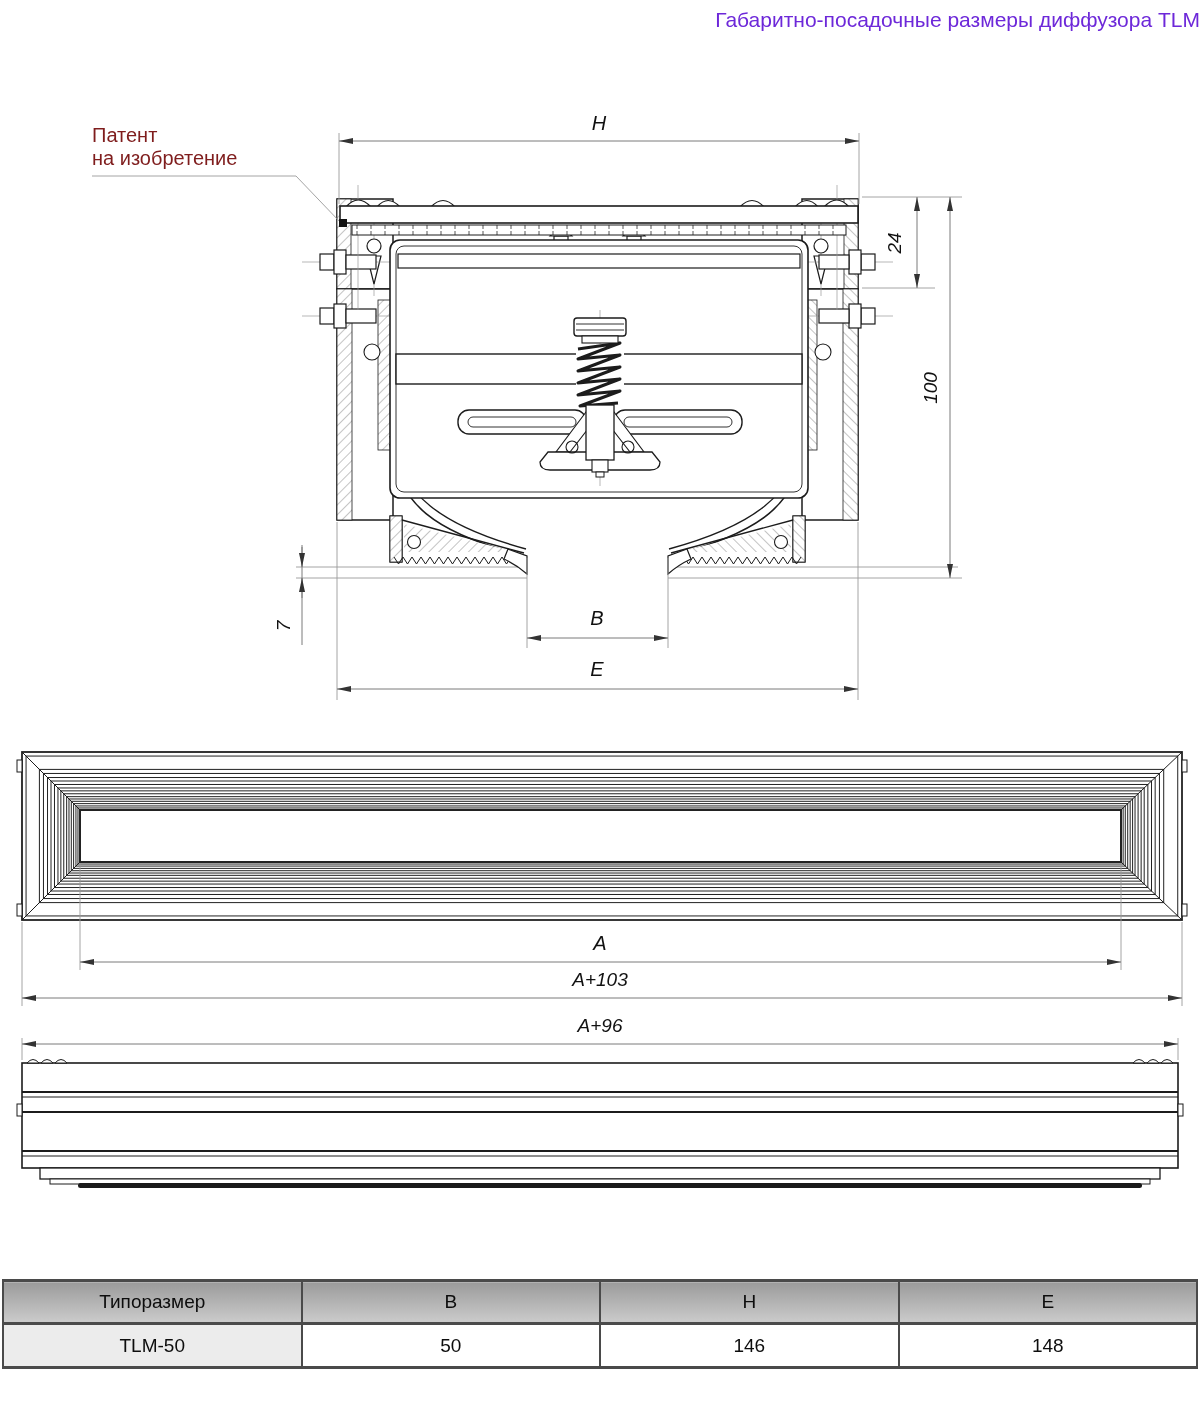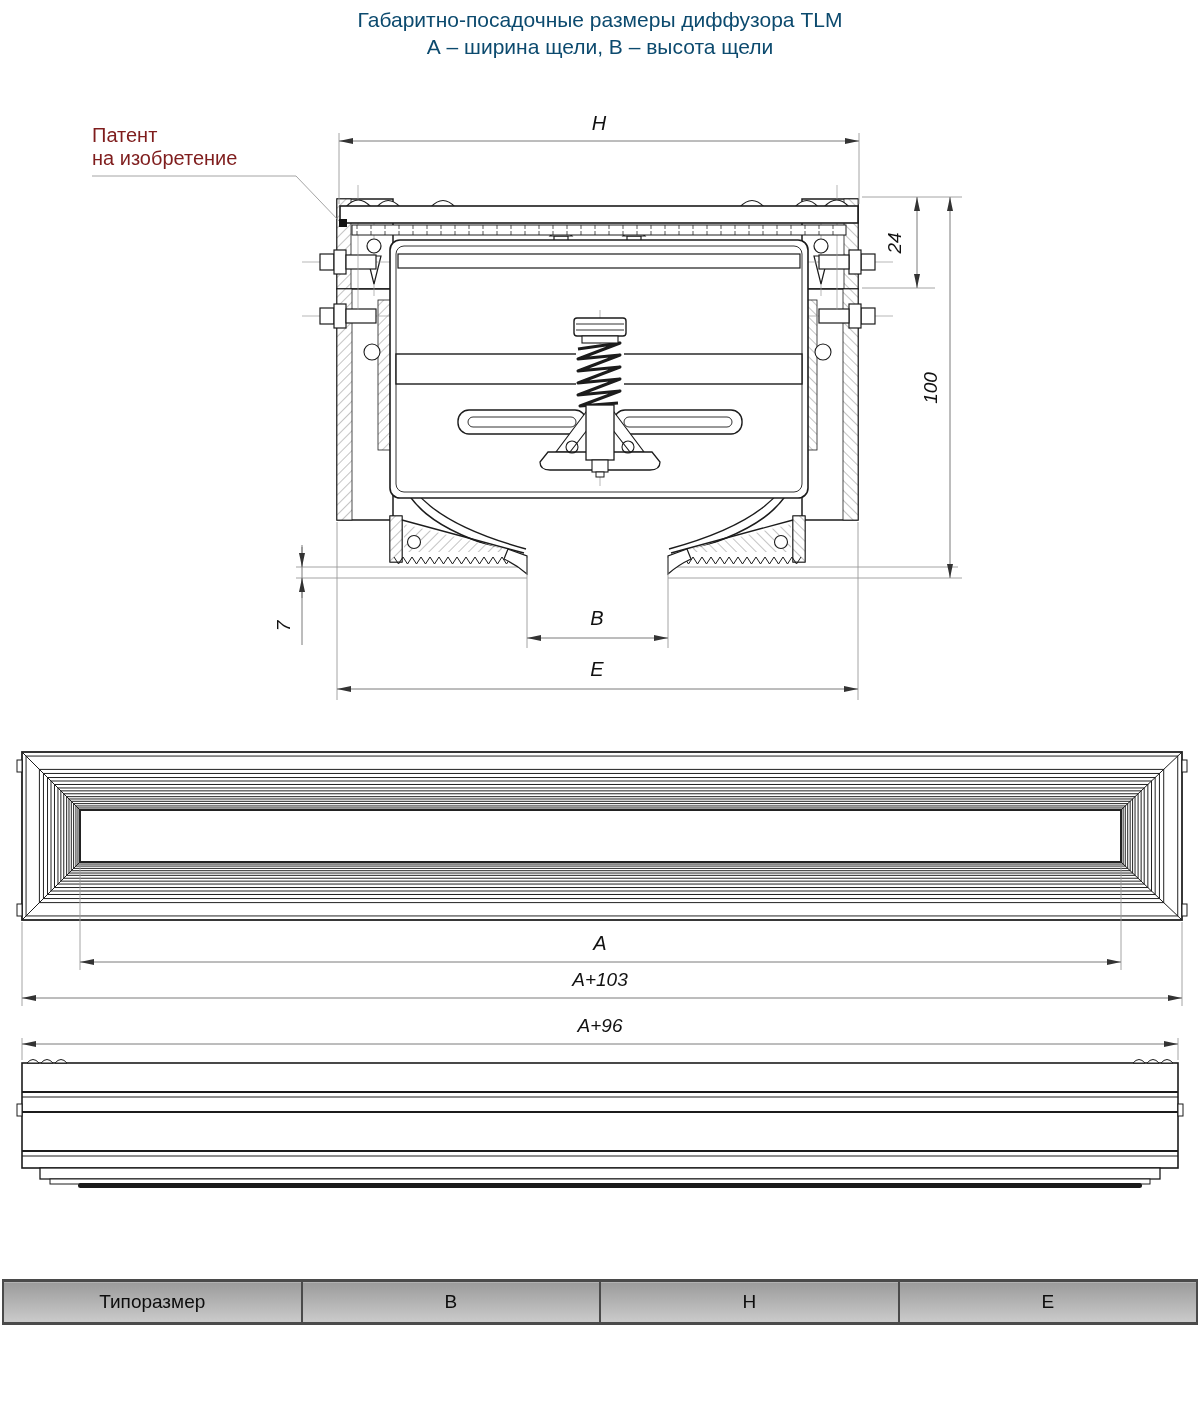--- a/index.html
+++ b/index.html
@@ -1,19 +1,19 @@
 <!DOCTYPE html>
 <html><head>
 <meta charset="utf-8">
 <style>
   html,body{margin:0;padding:0;background:#fff;}
   #page{position:relative;width:1200px;height:1411px;background:#fff;overflow:hidden;
         font-family:"Liberation Sans",sans-serif;color:#111;}
-  .title{position:absolute;top:6px;left:0;width:1200px;text-align:center;
-         font-size:21px;line-height:27px;font-weight:500;color:#0c4a6e;}
+  .title{position:absolute;top:6px;left:0;width:1200px;text-align:right;
+         font-size:21px;line-height:27px;font-weight:500;color:#6d28d9;}
   .patent{position:absolute;left:92px;top:124px;font-size:20px;line-height:23px;color:#7f1d1d;}
   svg.drawing{position:absolute;left:0;top:0;}
   svg .ln{stroke:#1c1c1c;fill:none;}
   svg .shp{stroke:#1c1c1c;fill:#fff;}
   svg .dim{stroke:#7a7a7a;stroke-width:1;fill:none;}
   svg .ext{stroke:#9a9a9a;stroke-width:0.9;fill:none;}
   svg .cl{stroke:#9a9a9a;stroke-width:0.7;fill:none;}
   svg text.dlab{font-family:"Liberation Sans",sans-serif;font-style:italic;font-size:20px;fill:#111;}
   svg text.dnum{font-family:"Liberation Sans",sans-serif;font-style:italic;font-size:19px;fill:#111;}
   table.spec{position:absolute;left:2px;top:1279px;width:1196px;border-collapse:collapse;
@@ -24,21 +24,20 @@
   table.spec td{height:41px;background:#fff;}
   table.spec td.rowlab{background:#ececec;}
 </style>
 </head>
 <body>
 
 <div id="page">
 
   <div class="title">
     <div>Габаритно-посадочные размеры диффузора TLM</div>
-    <div>А – ширина щели, В  – высота щели</div>
   </div>
 
   <div class="patent">
     <div>Патент</div>
     <div>на изобретение</div>
   </div>
 
   <svg class="drawing" width="1200" height="1250" viewBox="0 0 1200 1250">
     <defs>
       <marker id="ar" viewBox="0 0 14 6" refX="14" refY="3" markerWidth="14" markerHeight="6" orient="auto-start-reverse">
@@ -245,15 +244,21 @@
   </svg>
 
   <table class="spec">
     <tbody>
         <tr>
       <th>Типоразмер</th>
       <th>B</th>
       <th>H</th>
       <th>E</th>
     </tr>
+    <tr>
+      <td class="rowlab">TLM-50</td>
+      <td>50</td>
+      <td>146</td>
+      <td>148</td>
+    </tr>
   </tbody>
     </table>
 </div>
 
 </body></html>

